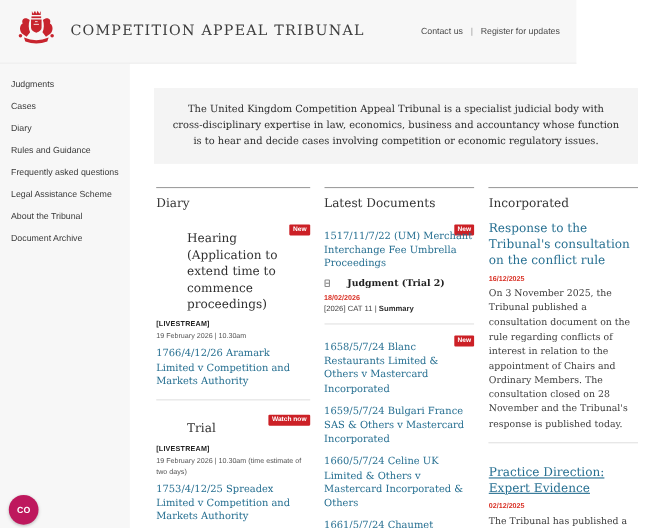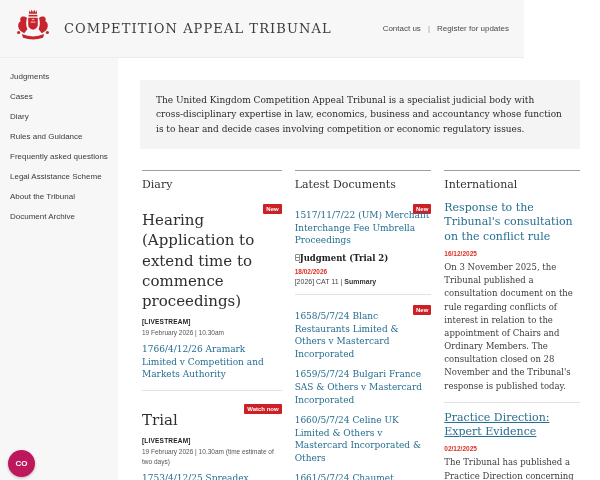--- a/index.html
+++ b/index.html
@@ -1,18 +1,18 @@
 <!DOCTYPE html>
 <html><head>
 <meta charset="utf-8">
 <style>
   * { margin:0; padding:0; box-sizing:border-box; }
   html,body { width:600px; height:480px; overflow:hidden; }
   body { font-family:"Liberation Sans", sans-serif; background:#ffffff; position:relative; }
-  .serif { font-family:"DejaVu Serif", serif; }
+  .serif { font-family:"DejaVu Serif", serif;text-align:center; }
 
   
   .header { position:absolute; top:0; left:0; width:524px; height:58px;
             background:#f7f7f7; border-bottom:1px solid #ececec;
             display:flex; align-items:center; }
   .crest { margin-left:13px; width:40px; height:45px; flex:0 0 auto; }
   .h-title { font-family:"DejaVu Serif", serif; font-size:13px; letter-spacing:1.1px;
              color:#3d3d3d; margin-left:11px; font-weight:500; white-space:nowrap; }
   .h-links { margin-left:auto; margin-right:15px; display:flex; align-items:flex-end;
              font-size:8px; color:#4a4a4a; gap:7px; }
@@ -42,32 +42,32 @@
   .col-diary { width:140px; }
   .col-docs  { width:137px; }
   .col-ann   { width:136px; }
   .col-title { font-family:"DejaVu Serif", serif; font-size:11px; color:#333; }
 
   .badge-row { text-align:right; margin-top:6px; height:10px; }
   .badge { background:#cc2026; color:#fff; font-size:6px; font-weight:bold;
            padding:2px 3px; display:inline-block; border-radius:1px; }
 
   
-  .diary-title { font-family:"DejaVu Serif", serif; font-size:15px; line-height:1.35;
-                 color:#2f2f2f; margin-top:3px; }
+  .diary-title { font-family:"DejaVu Serif", serif; font-size:11px; line-height:1.35;
+                 color:#2f2f2f; margin-top:3px;margin-left:28px; }
   .livestream { font-size:6.5px; font-weight:bold; color:#222; margin-top:7px; letter-spacing:.2px; }
   .meta { font-size:6.5px; color:#555; margin-top:3px; line-height:1.5; }
   .case-link { font-family:"DejaVu Serif", serif; font-size:9px; color:#266f91;
                line-height:1.4; margin-top:5px; display:block; cursor:pointer; }
   .item-divider { border-top:1px solid #e2e2e2; margin-top:9px; }
 
   
   .doc-link { font-family:"DejaVu Serif", serif; font-size:9px; color:#266f91;
               line-height:1.4; display:block; margin-top:2px; cursor:pointer; }
-  .doc-type-row { margin-top:6px; display:flex; align-items:center; gap:0; }
+  .doc-type-row { margin-top:6px; display:flex; align-items:center; gap:16px; }
   .doc-icon { width:5px; height:7px; border:1px solid #8a8a8a; border-radius:1px;
               flex:0 0 auto; position:relative; }
   .doc-icon::after { content:""; position:absolute; left:0; right:0; top:2px;
                      border-top:1px solid #8a8a8a; }
   .doc-type { font-family:"DejaVu Serif", serif; font-weight:bold; font-size:8.5px; color:#222; }
   .doc-date { font-size:6.5px; font-weight:bold; color:#d93025; margin-top:5px; }
   .citation { font-size:7px; color:#444; margin-top:3px; }
   .citation .summary { font-weight:bold; color:#333; }
   .doc-list .doc-link { margin-bottom:8px; }
 
@@ -181,32 +181,32 @@
         <div class="badge-row" style="margin-top:3px;"><span class="badge">New</span></div>
         <span class="doc-link">1658/5/7/24 Blanc Restaurants Limited &amp; Others v Mastercard Incorporated</span>
         <span class="doc-link">1659/5/7/24 Bulgari France SAS &amp; Others v Mastercard Incorporated</span>
         <span class="doc-link">1660/5/7/24 Celine UK Limited &amp; Others v Mastercard Incorporated &amp; Others</span>
         <span class="doc-link">1661/5/7/24 Chaumet International S.A. &amp; Others v Mastercard Incorporated &amp; Others</span>
 
       </div>
     </div>
 
     <div class="col col-ann">
-      <div class="col-title">International</div>
+      <div class="col-title">Incorporated</div>
 
       <div>
         <span class="ann-title" style="margin-top:10px;">Response to the Tribunal's consultation on the conflict rule</span>
         <div class="ann-date">16/12/2025</div>
         <div class="ann-body">On 3 November 2025, the Tribunal published a consultation document on the rule regarding conflicts of interest in relation to the appointment of Chairs and Ordinary Members. The consultation closed on 28 November and the Tribunal's response is published today.</div>
       </div>
 
       <div class="item-divider"></div>
 
       <div>
-        <span class="ann-title underlined" style="margin-top:8px;">Practice Direction: Expert Evidence</span>
+        <span class="ann-title underlined" style="margin-top:20px;">Practice Direction: Expert Evidence</span>
         <div class="ann-date">02/12/2025</div>
         <div class="ann-body">The Tribunal has published a Practice Direction concerning expert evidence.</div>
       </div>
 
     </div>
 
   </div>
 </div>
 
 <div class="cookie">CO</div>

